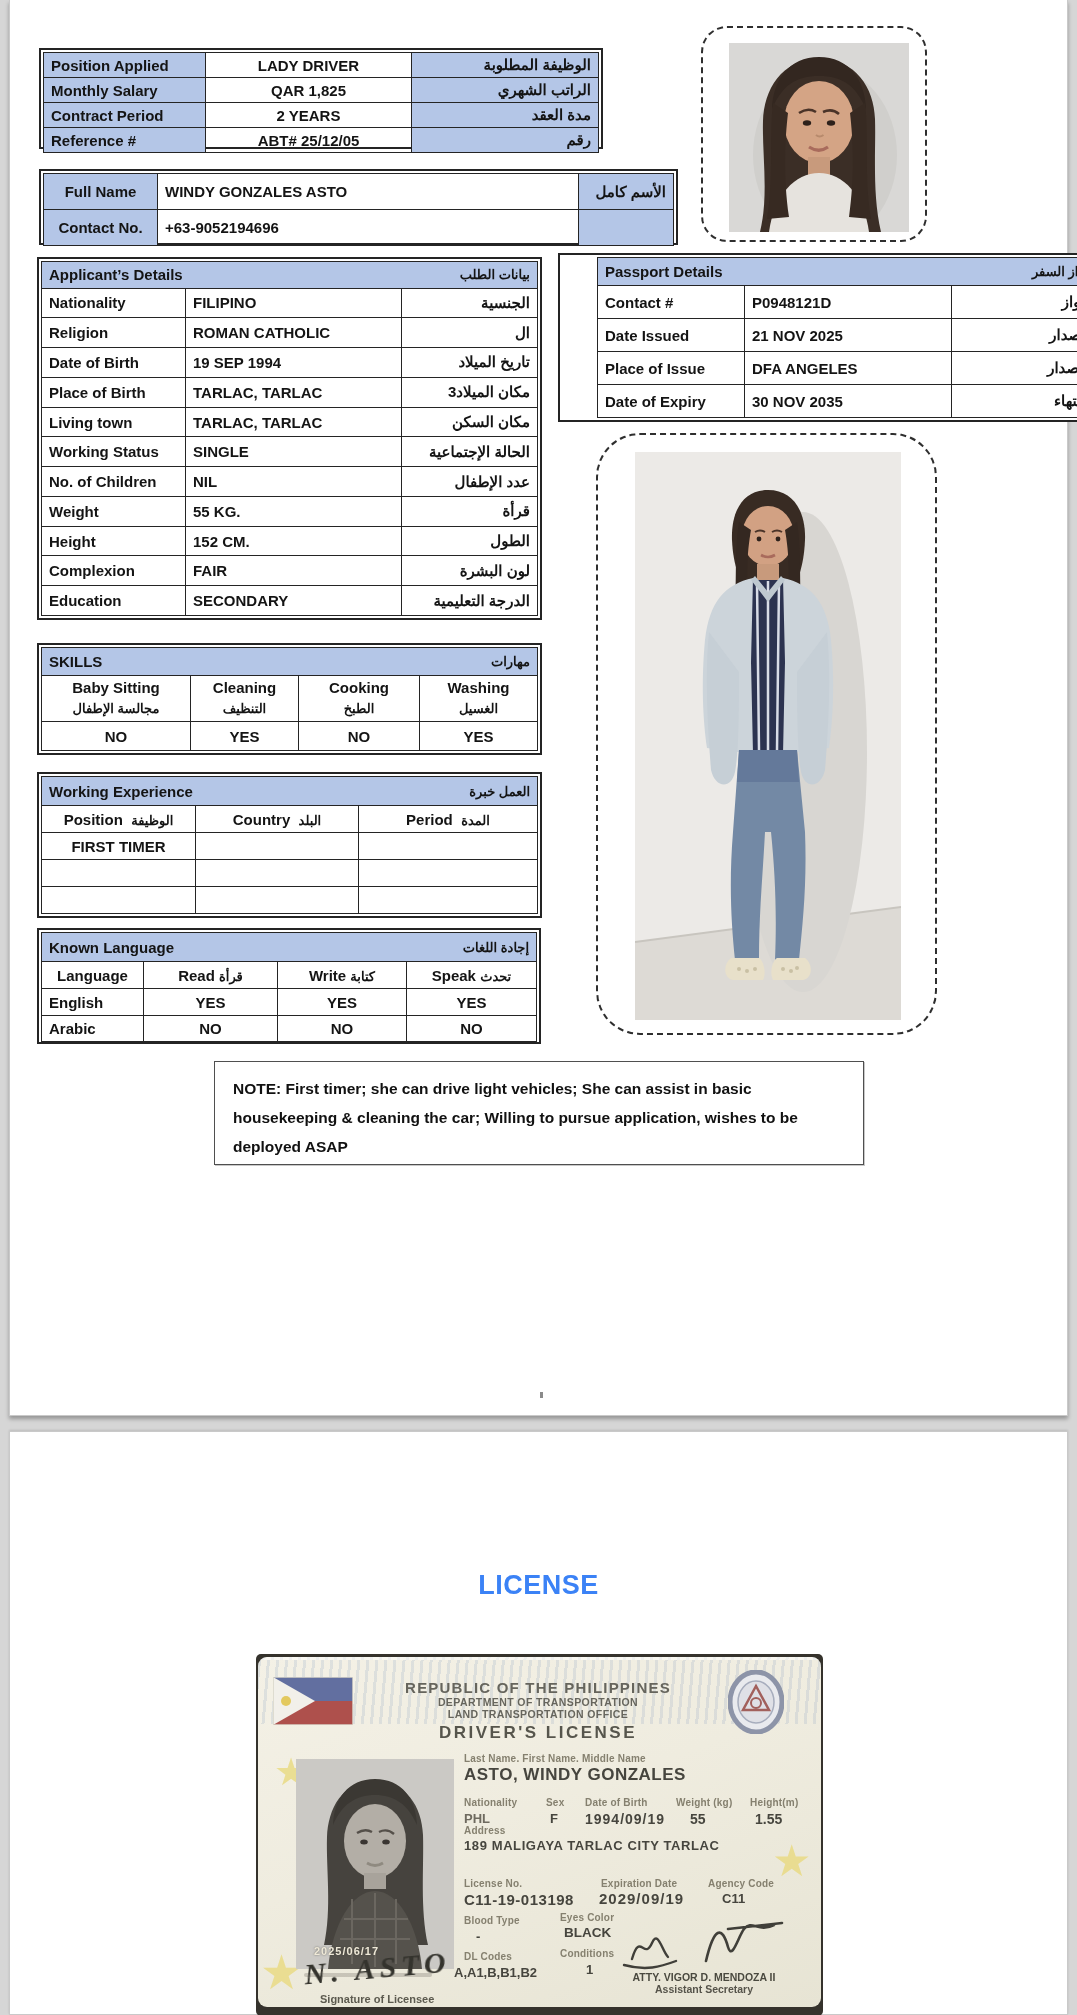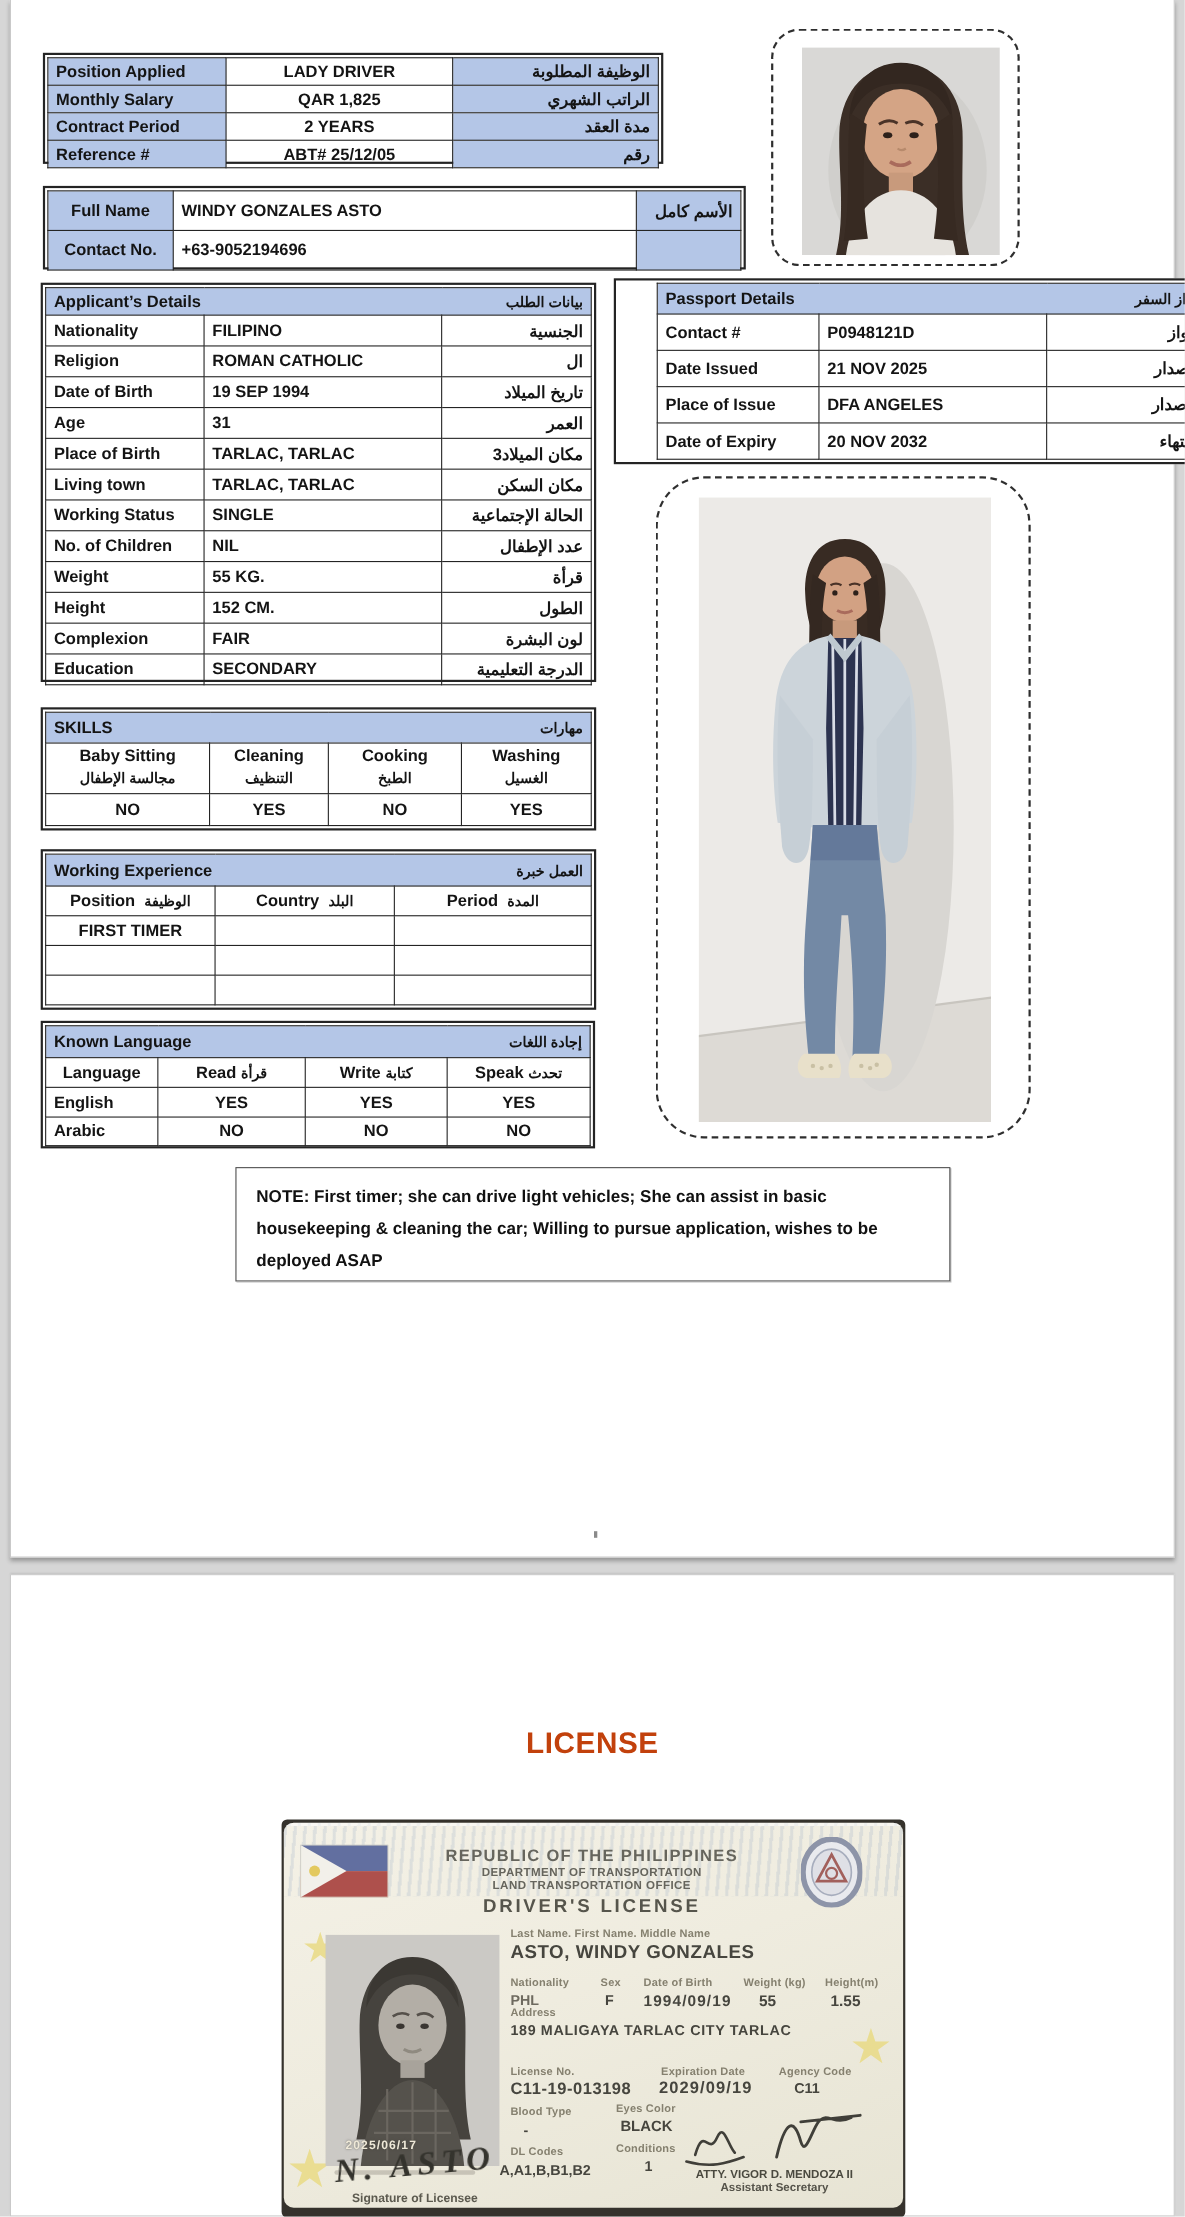--- a/index.html
+++ b/index.html
@@ -33,21 +33,21 @@
   
   #notebox{position:absolute;left:204px;top:1061px;width:650px;height:104px;
     border:1.6px solid #4f4f4f;box-shadow:1px 1px 0 #c8c8c8;
     padding:12px 18px 0 18px;box-sizing:border-box;
     font-size:15.5px;font-weight:bold;color:#111;line-height:29px;}
 
   #p1dot{position:absolute;left:530px;top:1392px;width:3px;height:6px;background:#8a8a8a;}
 
   
   #lic-title{position:absolute;left:0;top:138px;width:100%;text-align:center;
-    font-size:27px;font-weight:bold;color:#c2410c;letter-spacing:.5px;}
+    font-size:27px;font-weight:bold;color:#3b82f6;letter-spacing:.5px;}
 
   #card-outer{position:absolute;left:246px;top:222px;width:567px;height:362px;
     background:#35322c;border-radius:5px;}
   #card{position:absolute;left:2px;top:3px;width:563px;height:350px;border-radius:9px;overflow:hidden;
     background:linear-gradient(160deg,#f4f1e6 0%,#efecdf 45%,#e7e4d4 100%);}
   #card .band{position:absolute;left:0;top:0;width:100%;height:64px;
     background:repeating-linear-gradient(95deg,rgba(122,148,186,.18) 0 3px,rgba(255,255,255,0) 3px 9px);
     border-top:3px solid rgba(255,255,255,.5);}
   .card-label{position:absolute;font-size:10px;font-weight:bold;color:#85806f;letter-spacing:.2px;filter:blur(.3px);}
   .card-value{position:absolute;font-weight:bold;color:#46453e;}
@@ -181,25 +181,20 @@
             <td>Religion</td>
             <td>ROMAN CATHOLIC</td>
             <td class="ar">ال</td>
           </tr>
       <tr style="height:28px">
             <td>Date of Birth</td>
             <td>19 SEP 1994</td>
             <td class="ar">تاريخ الميلاد</td>
           </tr>
       <tr style="height:28px">
-            <td>Age</td>
-            <td>31</td>
-            <td class="ar">العمر</td>
-          </tr>
-      <tr style="height:28px">
             <td>Place of Birth</td>
             <td>TARLAC, TARLAC</td>
             <td class="ar">مكان الميلاد3</td>
           </tr>
       <tr style="height:28px">
             <td>Living town</td>
             <td>TARLAC, TARLAC</td>
             <td class="ar">مكان السكن</td>
           </tr>
       <tr style="height:28px">
@@ -262,21 +257,21 @@
             <td>21 NOV 2025</td>
             <td class="ar">تاريخ الاصدار</td>
           </tr>
       <tr style="height:33px">
             <td>Place of Issue</td>
             <td>DFA ANGELES</td>
             <td class="ar">مكان الاصدار</td>
           </tr>
       <tr style="height:33px">
             <td>Date of Expiry</td>
-            <td>20 NOV 2032</td>
+            <td>30 NOV 2035</td>
             <td class="ar">تاريخ الإنتهاء</td>
           </tr>
     </tbody>
       </table>
   </div>
 
   <div class="dashbox" style="left:586px;top:433px;width:341px;height:602px;border-radius:44px;">
     <div class="photo" style="left:37px;top:17px;width:266px;height:568px;">
       <svg viewBox="0 0 266 568" preserveAspectRatio="none">
         <rect width="266" height="568" fill="#eceae7"></rect>

